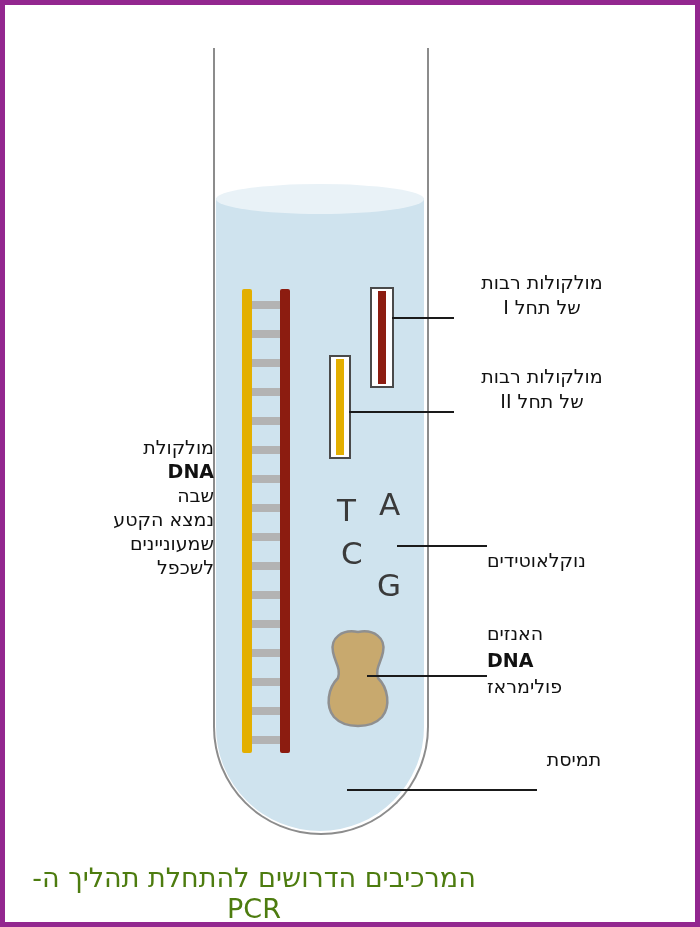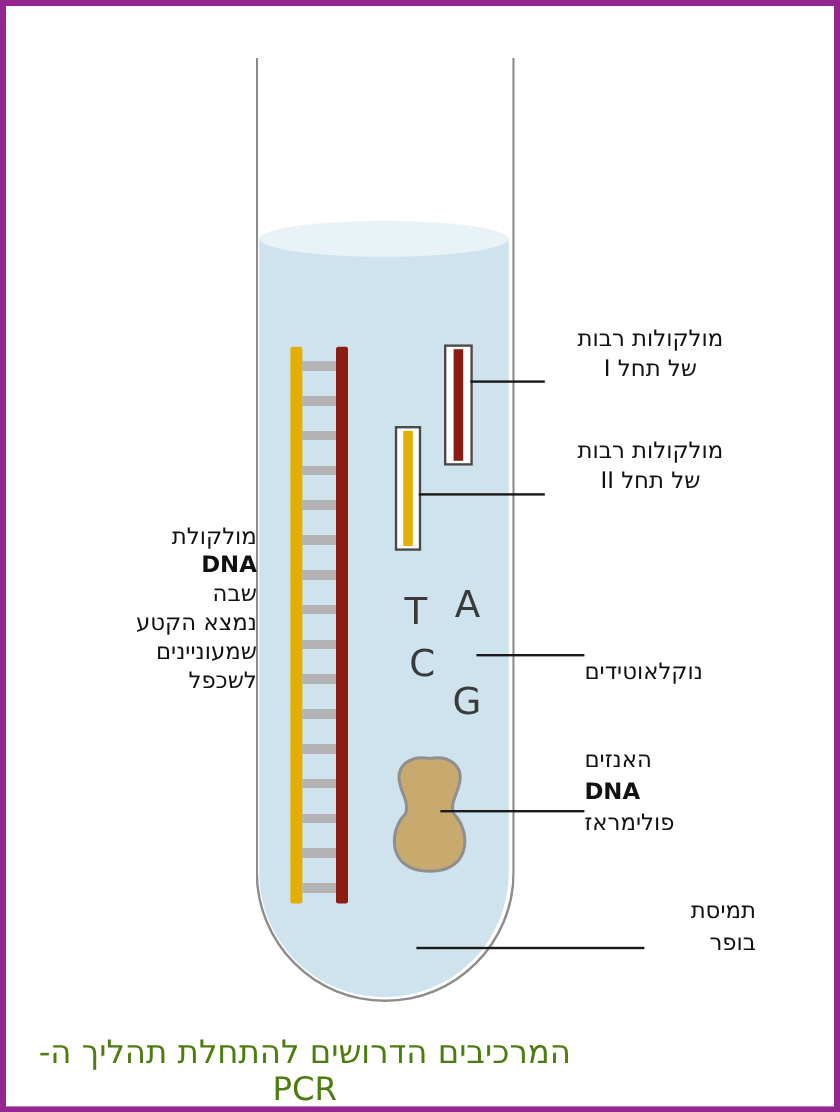--- a/index.html
+++ b/index.html
@@ -49,21 +49,21 @@
   .c-nucleotides{left:397px;top:545px;width:90px;}
   .c-enzyme{left:367px;top:675px;width:120px;}
   .c-buffer{left:347px;top:789px;width:190px;}
 
   
   .lbl{position:absolute;z-index:6;font-size:19px;line-height:1.32;color:#111;}
   .lbl-primer1{left:448px;top:270px;width:188px;text-align:center;}
   .lbl-primer2{left:448px;top:364px;width:188px;text-align:center;}
   .lbl-nucleotides{left:487px;top:548px;width:148px;text-align:left;}
   .lbl-enzyme{left:487px;top:608px;width:142px;text-align:left;line-height:1.4;margin-top:12px;}
-  .lbl-buffer{left:518px;top:746px;width:112px;line-height:1.4;}
+  .lbl-buffer{left:518px;top:746px;width:112px;text-align:center;line-height:1.4;}
   .lbl-dna{left:66px;top:436px;width:148px;text-align:right;line-height:1.26;}
   .bold{font-weight:bold;}
   .caption{position:absolute;left:26px;top:862px;width:456px;text-align:center;
     font-size:27px;z-index:6;color:#4d7c0f;}
 </style>
 </head>
 <body>
 
 <div class="stage">
   <div class="frame"></div>
@@ -107,21 +107,20 @@
     <div>של תחל II</div>
   </div>
   <div class="lbl lbl-nucleotides" dir="rtl">נוקלאוטידים</div>
   <div class="lbl lbl-enzyme" dir="rtl">
     <div>האנזים</div>
     <div class="bold">DNA</div>
     <div>פולימראז</div>
   </div>
   <div class="lbl lbl-buffer" dir="rtl">
     <div>תמיסת</div>
-    <div>בופר</div>
   </div>
 
   <div class="lbl lbl-dna" dir="rtl">
     <div>מולקולת</div>
     <div class="bold">DNA</div>
     <div>שבה</div>
     <div>נמצא הקטע</div>
     <div>שמעוניינים</div>
     <div>לשכפל</div>
   </div>

